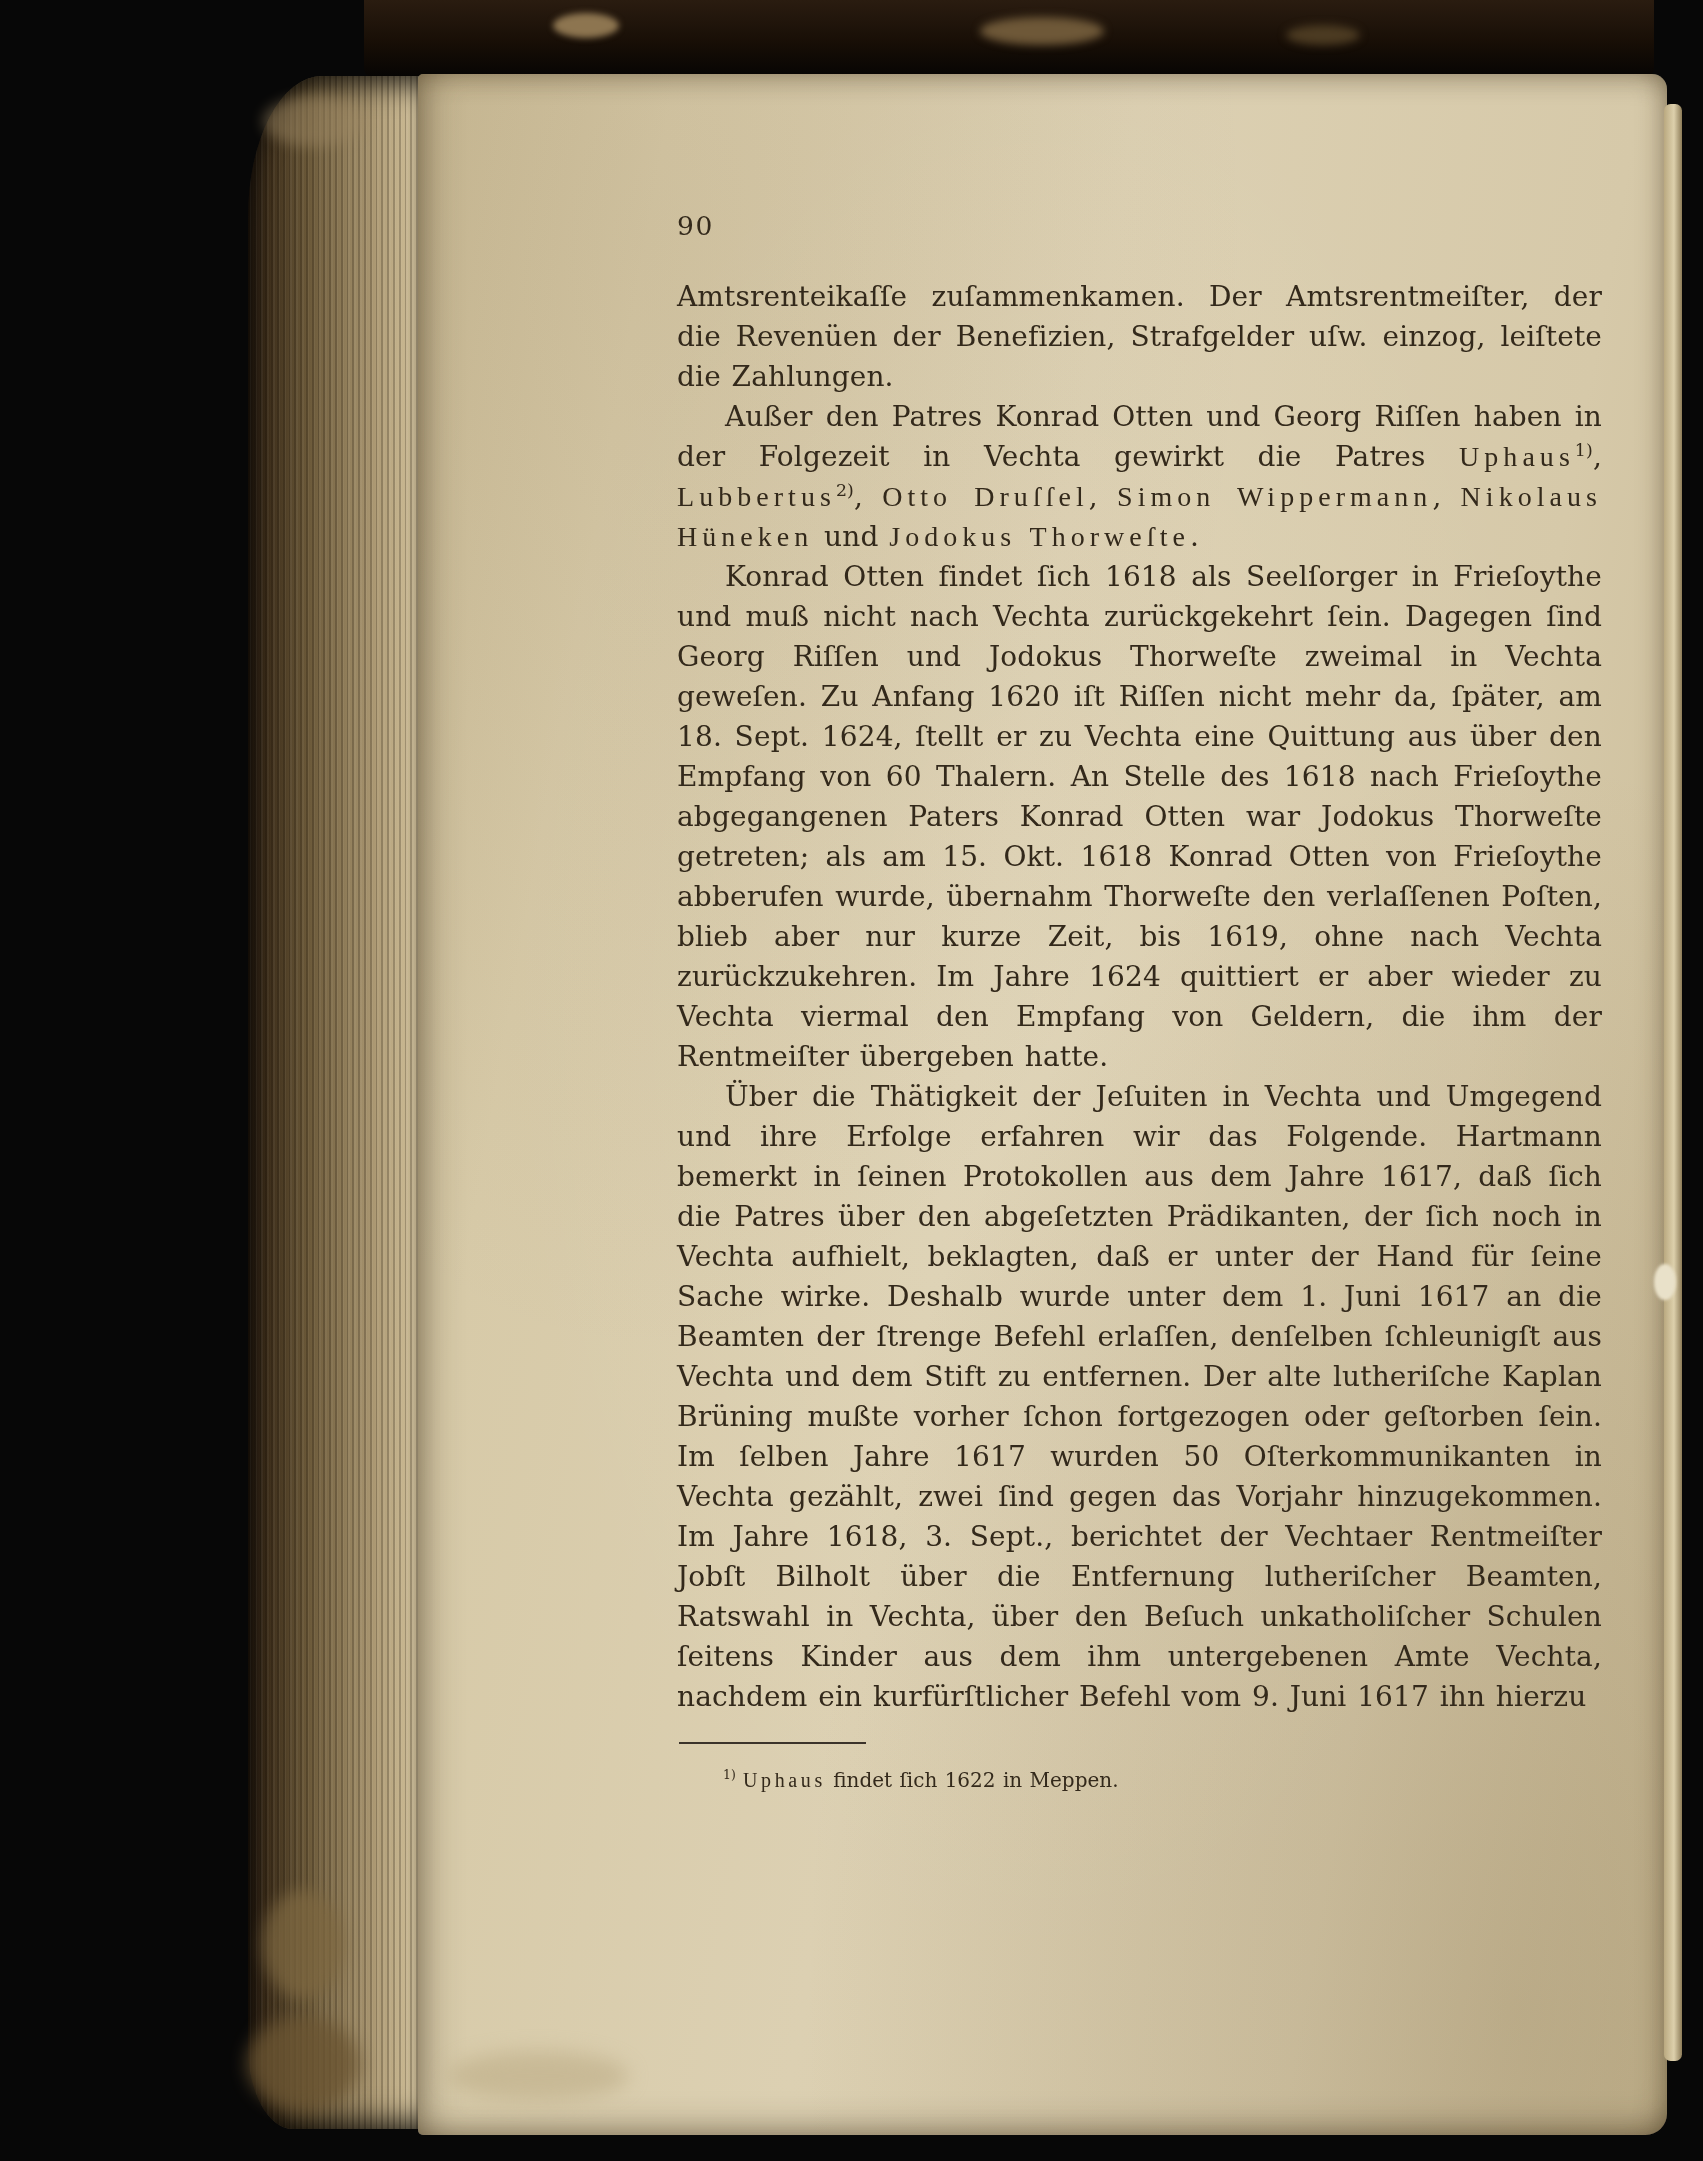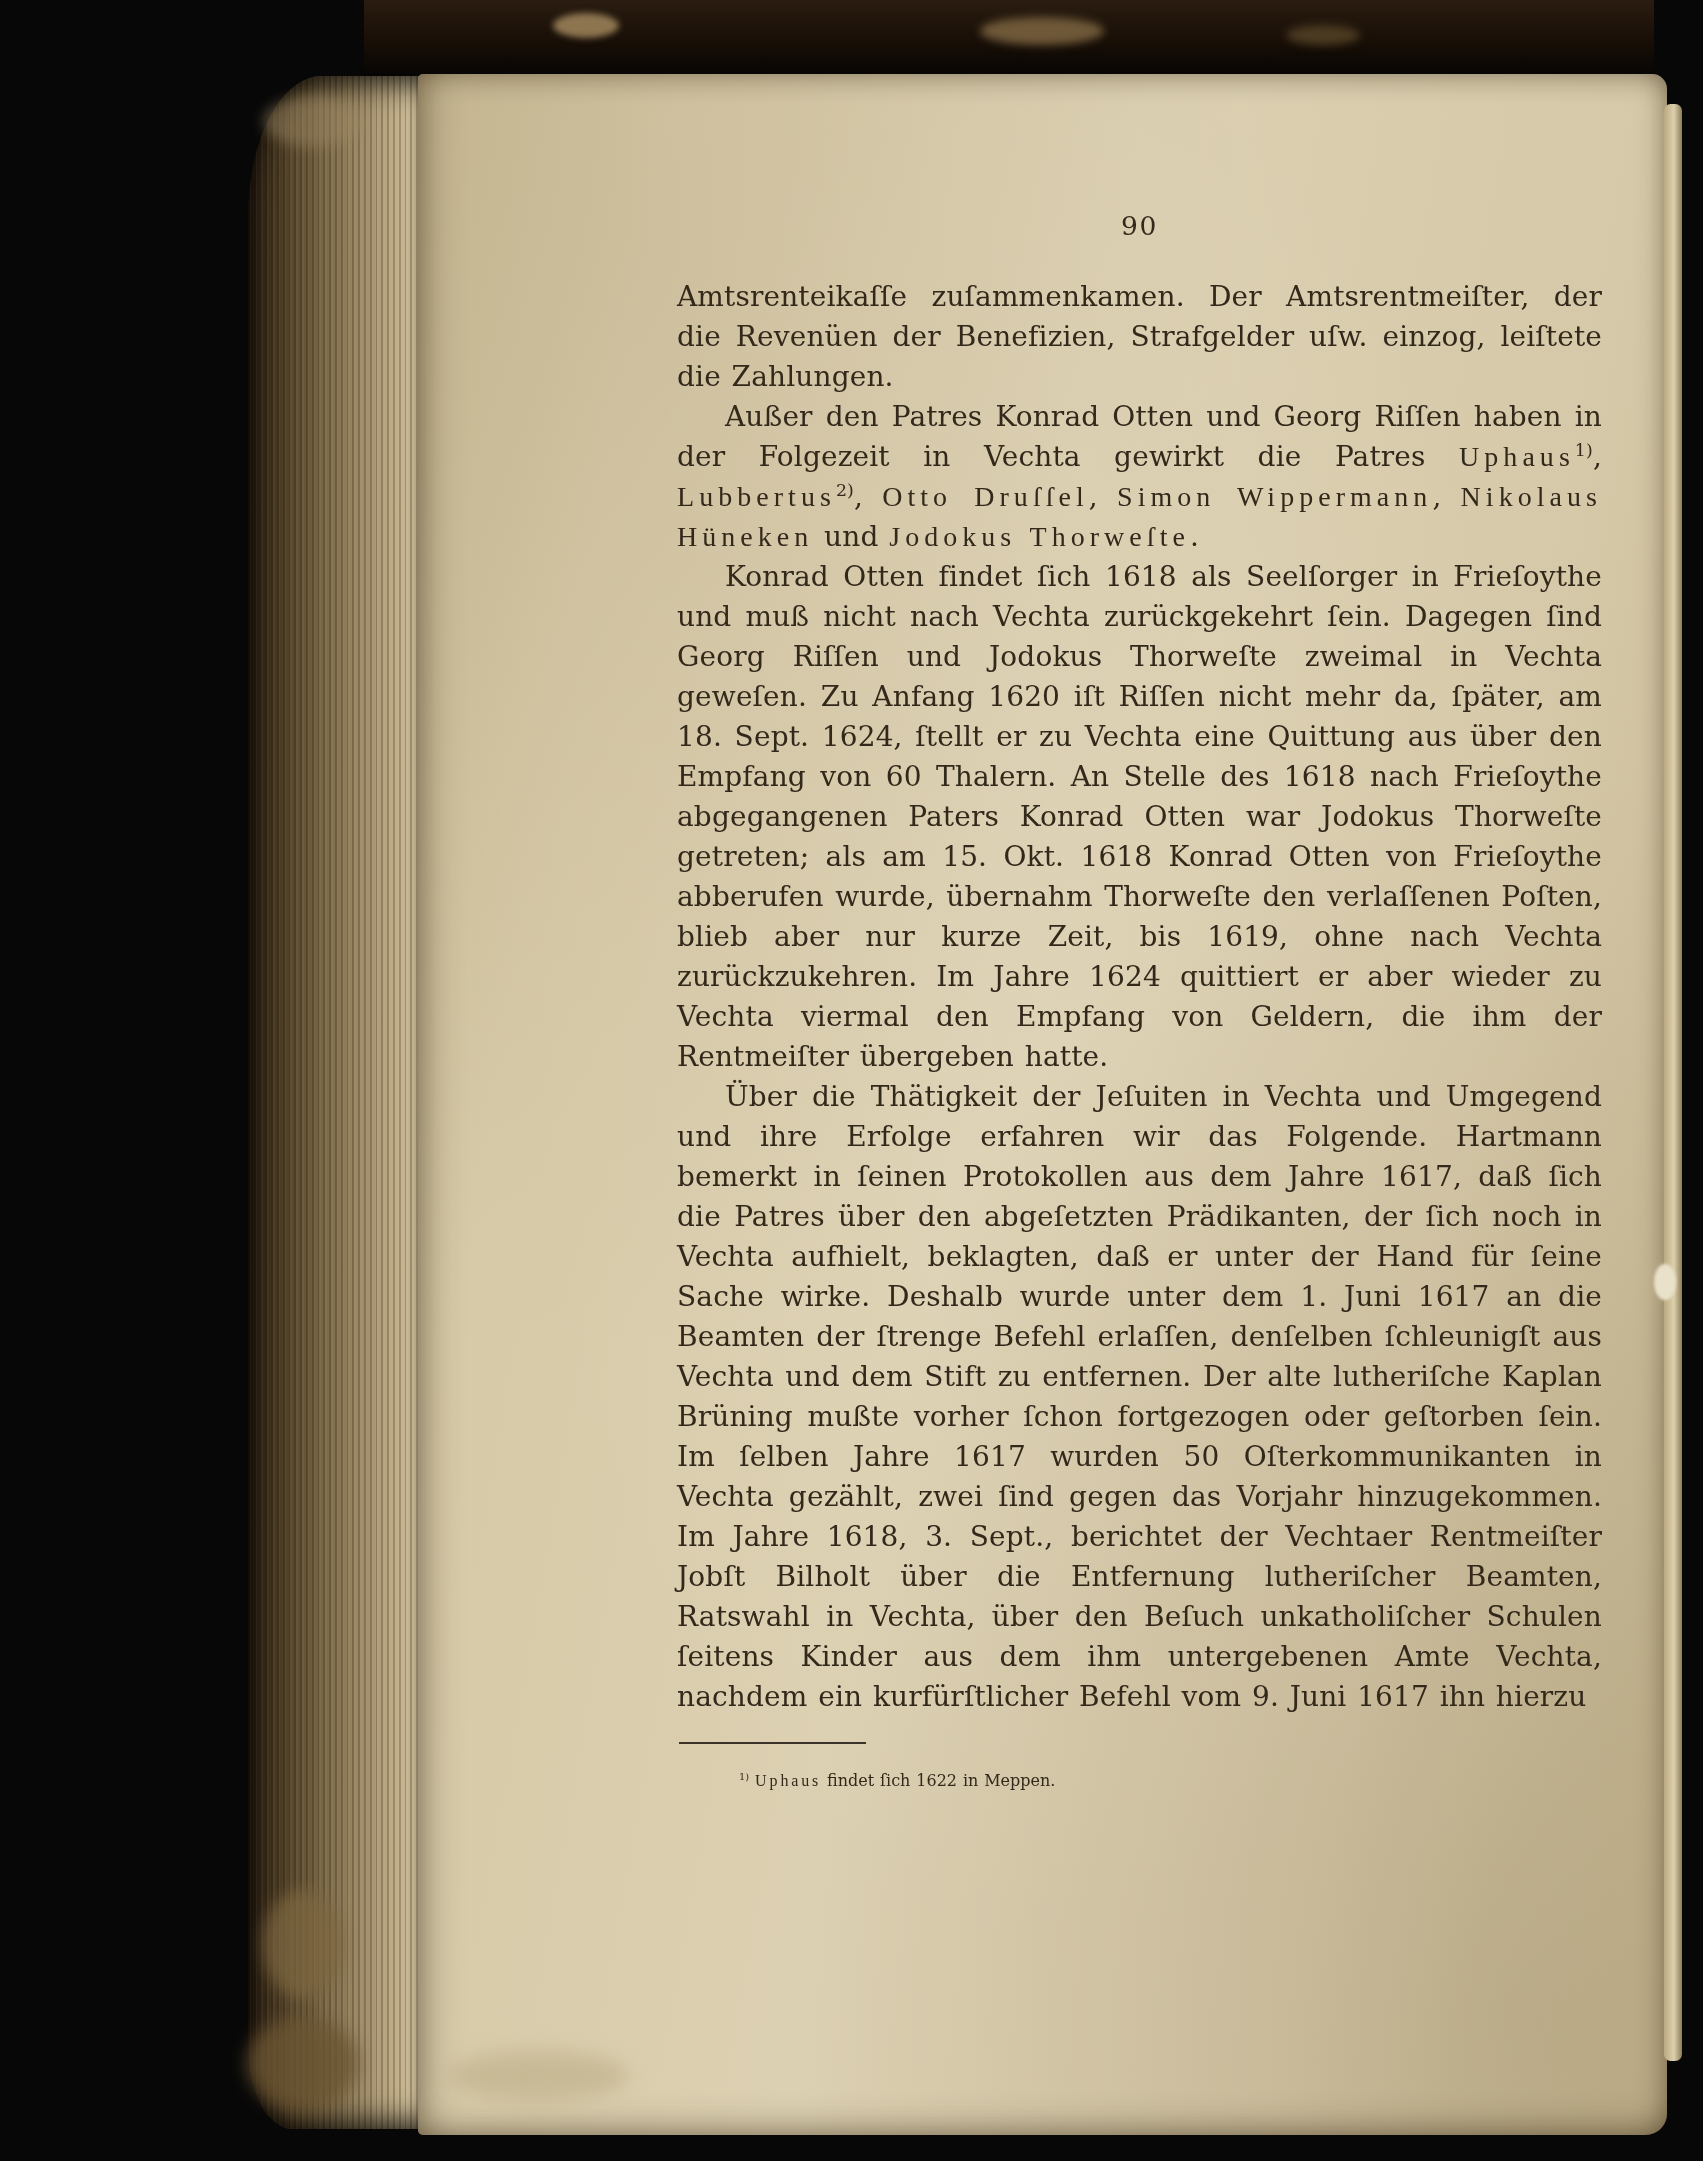--- a/index.html
+++ b/index.html
@@ -60,43 +60,43 @@
   .stain.s2{left:247px;top:2017px;width:112px;height:93px;background:#6b5532;filter:blur(8.3px);opacity:.8;}
   .stain.s3{left:263px;top:96px;width:103px;height:51px;background:#9b8662;filter:blur(6.6px);opacity:.5;}
   .stain.s4{left:447px;top:2051px;width:182px;height:50px;background:#b7a67f;filter:blur(10px);opacity:.5;}
 
   
   .text-area{
     position:absolute;left:259px;top:135px;width:925px;
     color:var(--ink,#33291b);
   }
   .page-number{
-    text-align:center;
+    text-align:left;
     font-size:26.5px;line-height:33px;
     letter-spacing:1.7px;
     margin:0 0 35px 0;
   }
   .body-text p.para{
     margin:0;
     font-size:28px;line-height:40px;
     text-align:justify;
     word-spacing:0.06em;
     letter-spacing:0.005em;
   }
   .body-text p.para.indent{text-indent:48px;}
   .sperr{letter-spacing:0.18em;font-family:Liberation Serif, serif;}
   sup{font-size:0.62em;line-height:0;vertical-align:super;}
   .footnote-rule{
     width:187px;height:0;
     border-top:2.5px solid #3b332a;
     margin:25px 0 18px 1.7px;
   }
   .footnotes p.footnote{
-    margin:16px;
-    font-size:16px;line-height:37px;
+    margin:0;
+    font-size:20px;line-height:37px;
     text-align:justify;
     text-indent:46px;
     word-spacing:0.05em;
   }
 </style>
 </head>
 <body>
 
 <div class="scene">
 

